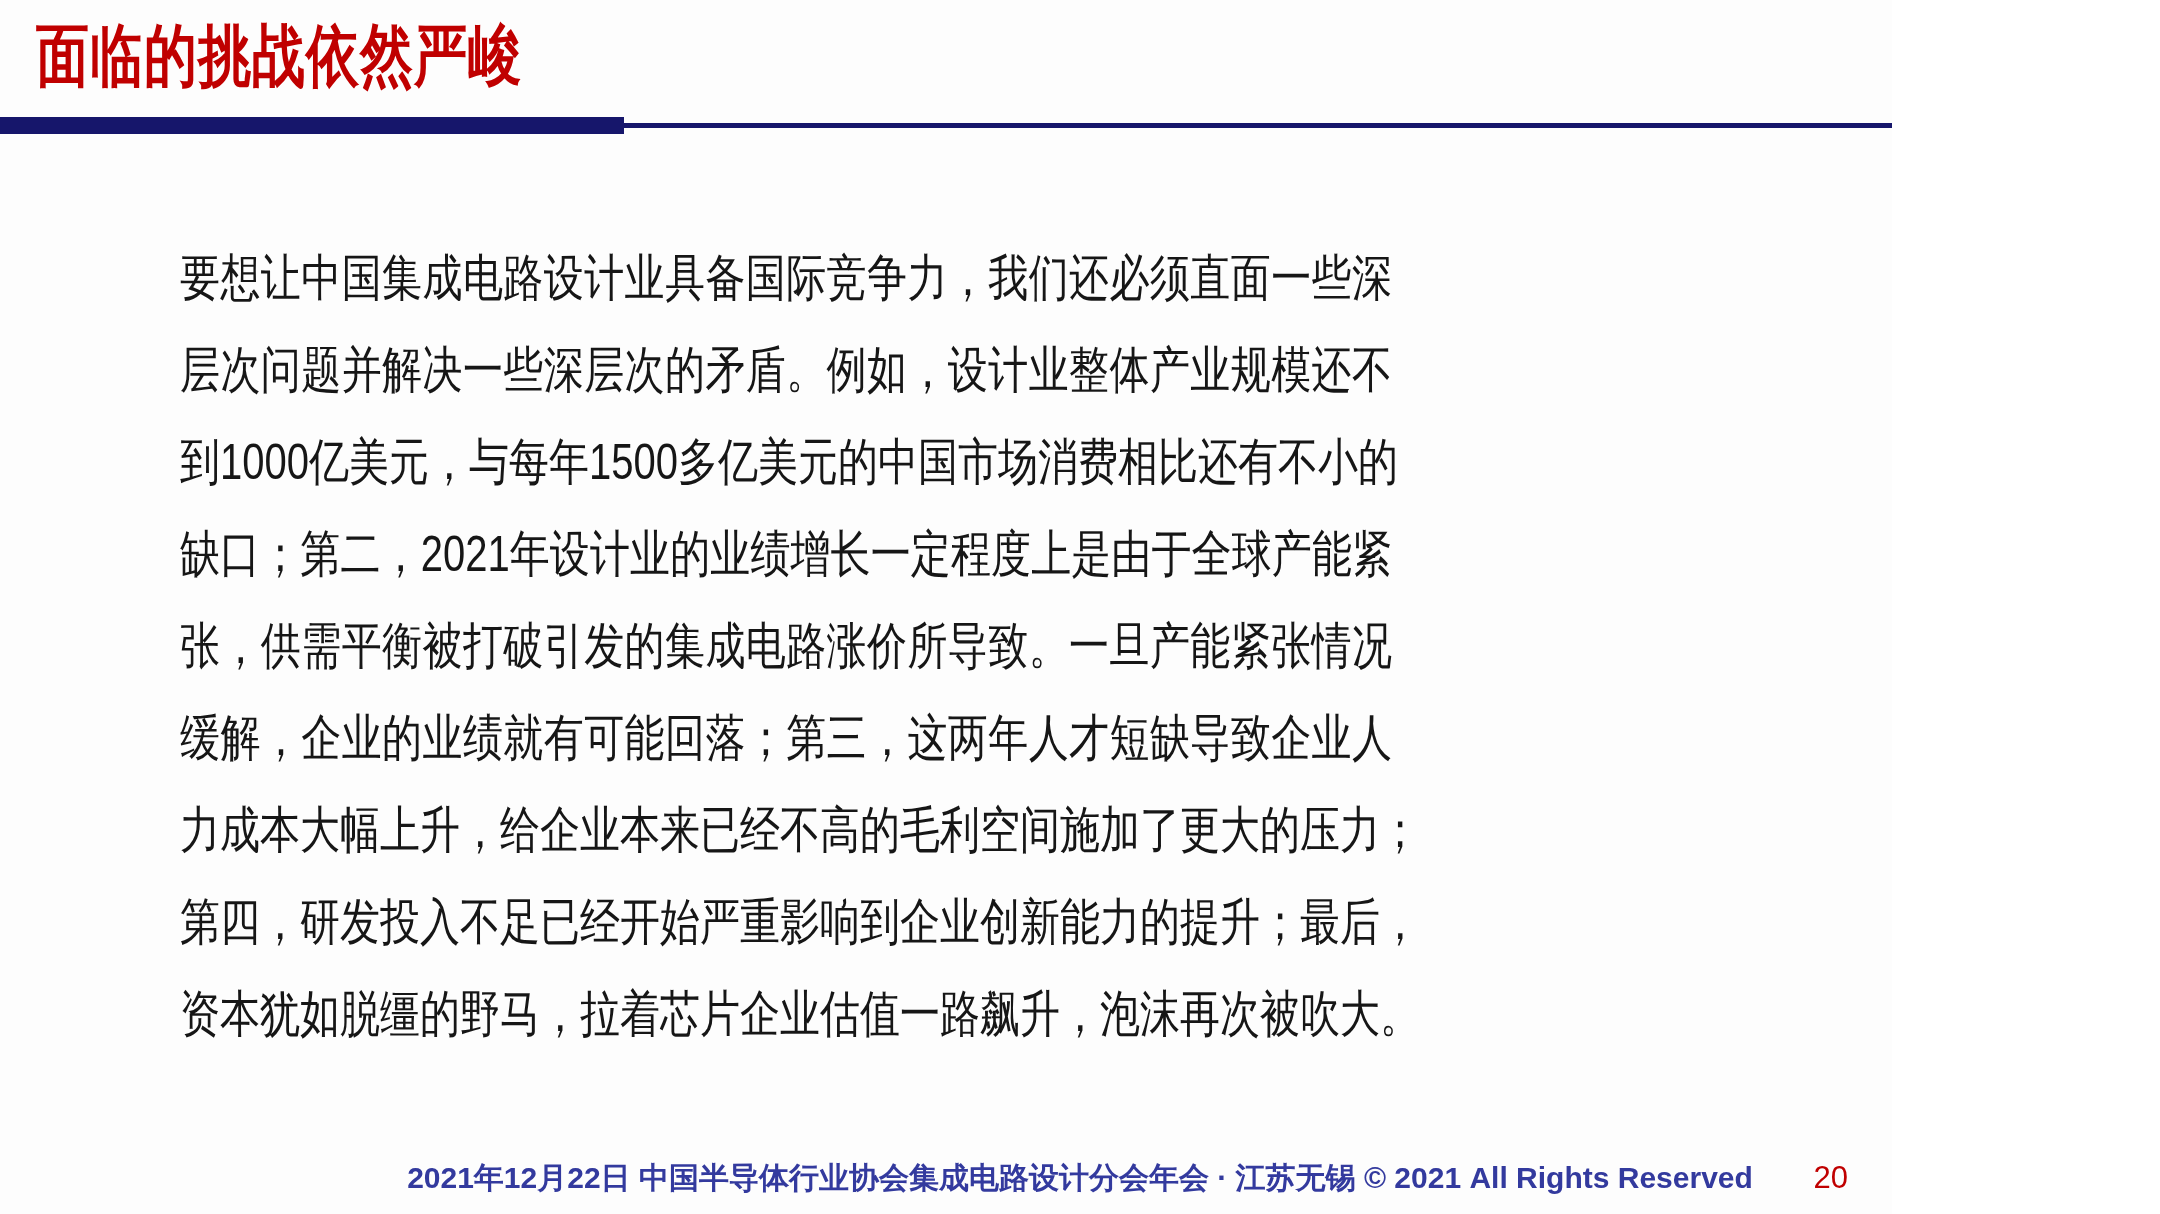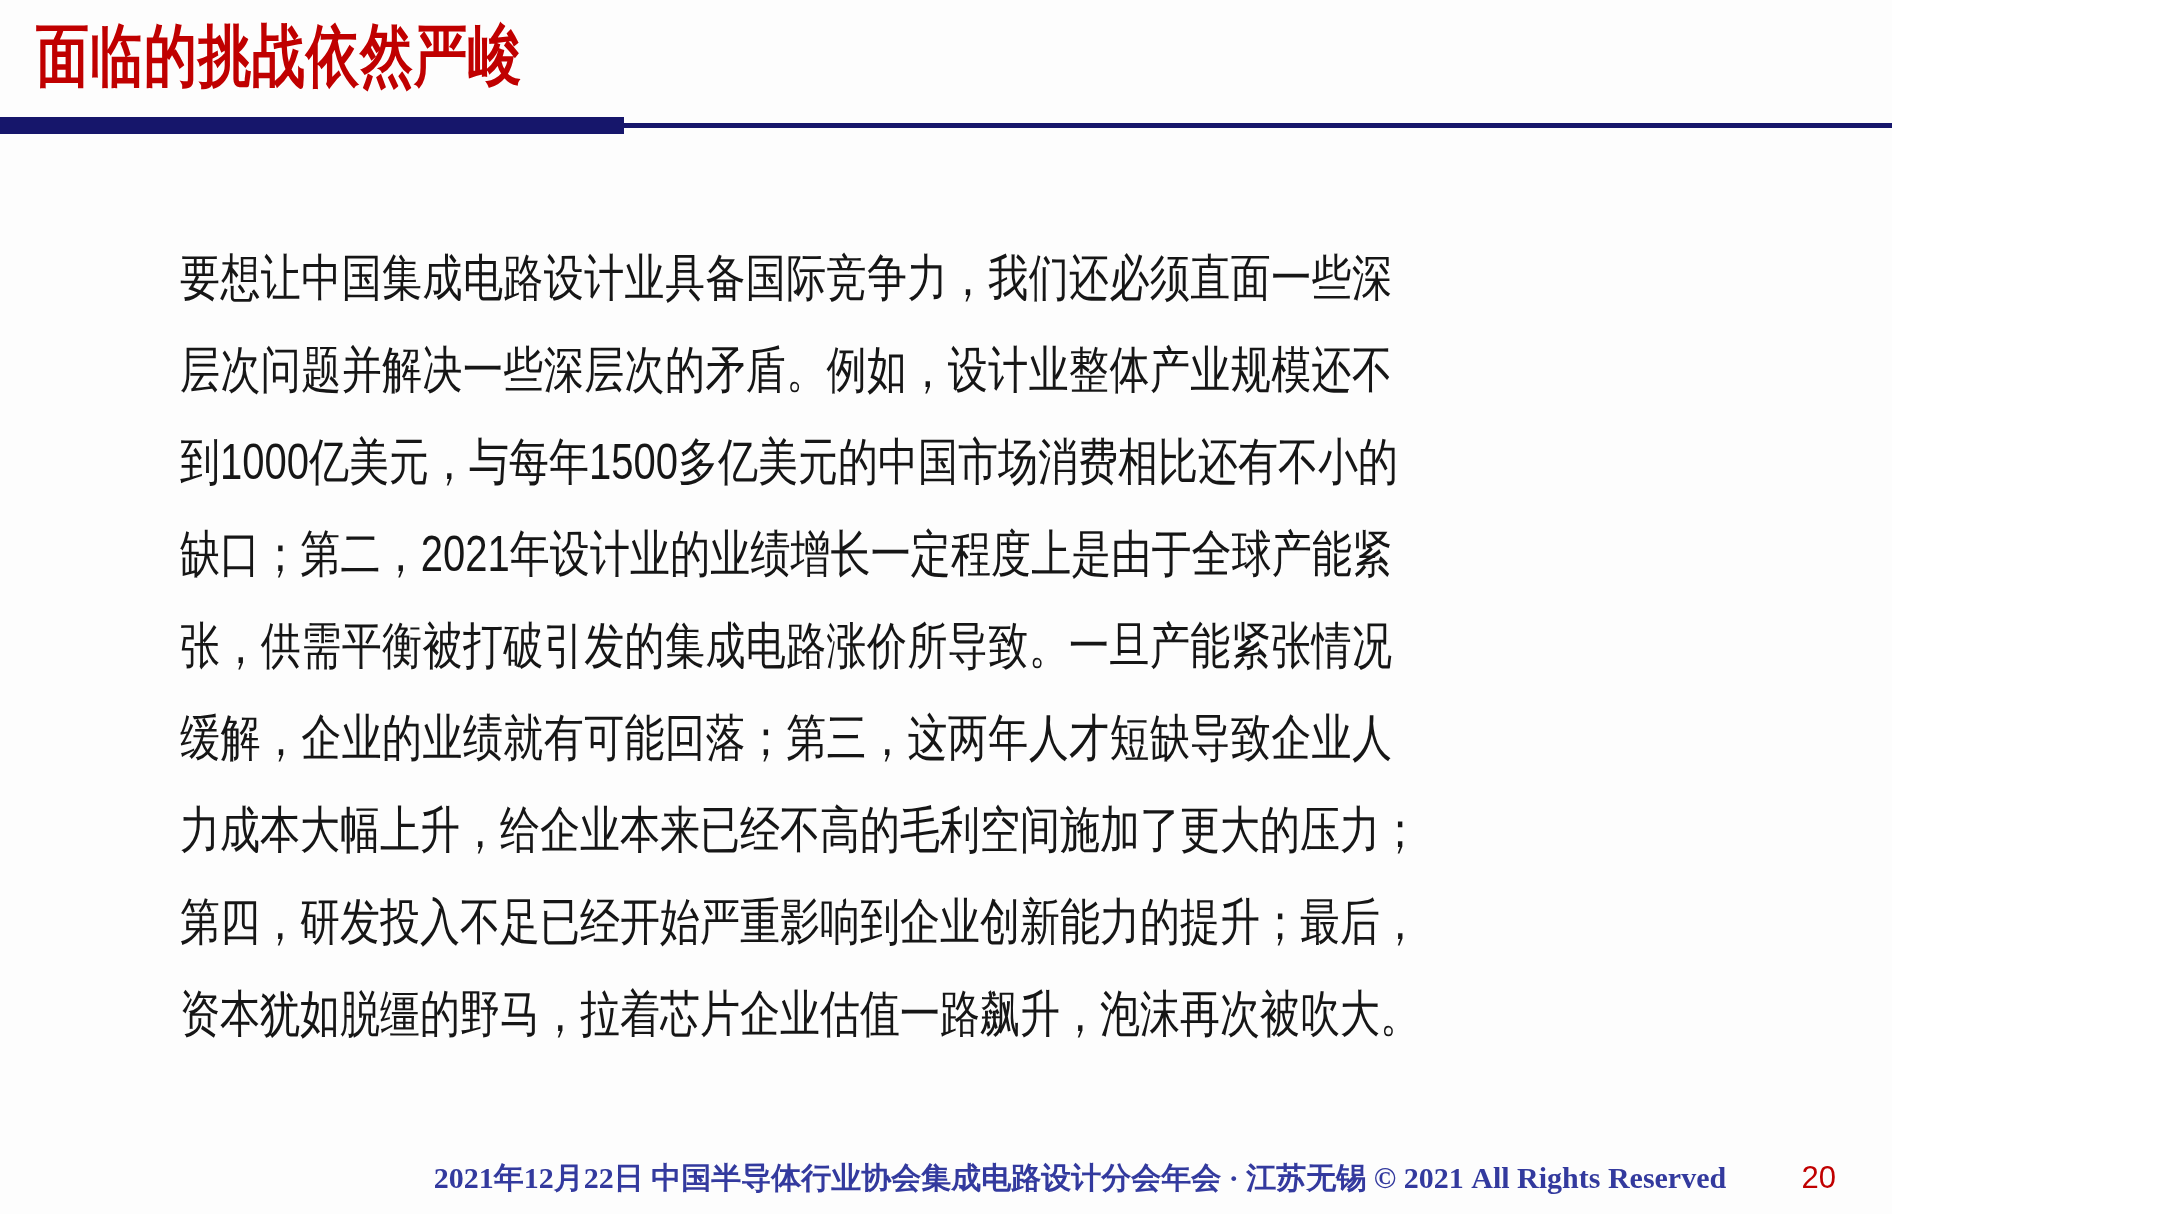--- a/index.html
+++ b/index.html
@@ -47,24 +47,23 @@
   
   .footer{
     position:absolute;left:0;top:1158px;width:2160px;height:44px;
     text-align:center;
   }
   .footer-text{
     display:inline-block;
     font-size:30px;line-height:40px;font-weight:600;
     color:#333a9e;
     white-space:nowrap;
-    font-family:Liberation Serif, serif;
   }
   .page-number{
-    position:absolute;right:56px;top:1158px;
+    position:absolute;right:44px;top:1158px;
     font-size:31px;line-height:40px;
     color:#c00000;
   }
 </style>
 </head>
 <body>
 
 <div class="slide">
 
   <div class="title">面临的挑战依然严峻</div>

